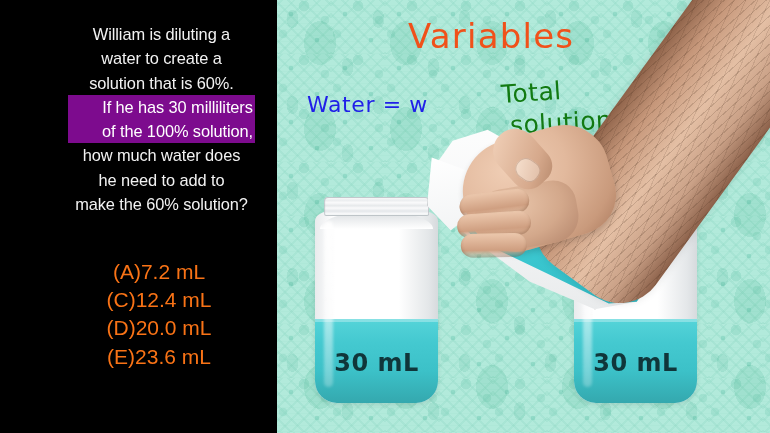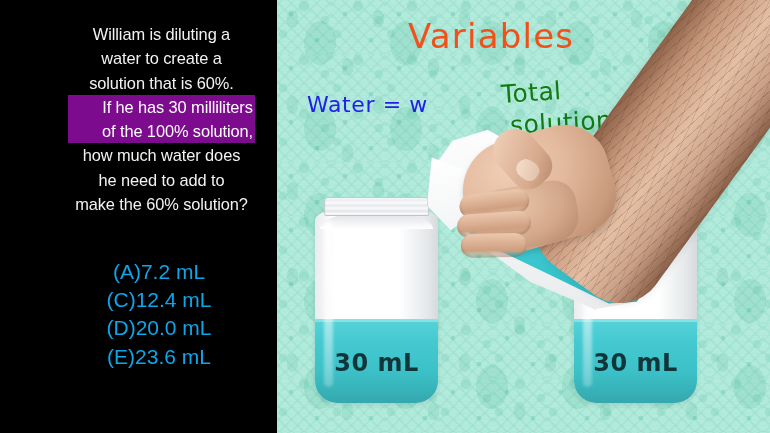--- a/index.html
+++ b/index.html
@@ -51,21 +51,21 @@
     color: #ffffff;
     padding-left: 34px;
   }
 
   #answer-list {
     position: absolute;
     left: 0;
     top: 258px;
     width: 300px;
     text-align: center;
-    color: #0ea5e9;
+    color: #f97316;
     font-size: 21px;
     line-height: 28.2px;
   }
   #answer-list .achoice {
     display: block;
     white-space: nowrap;
     padding-left: 18px;
   }
 
   

